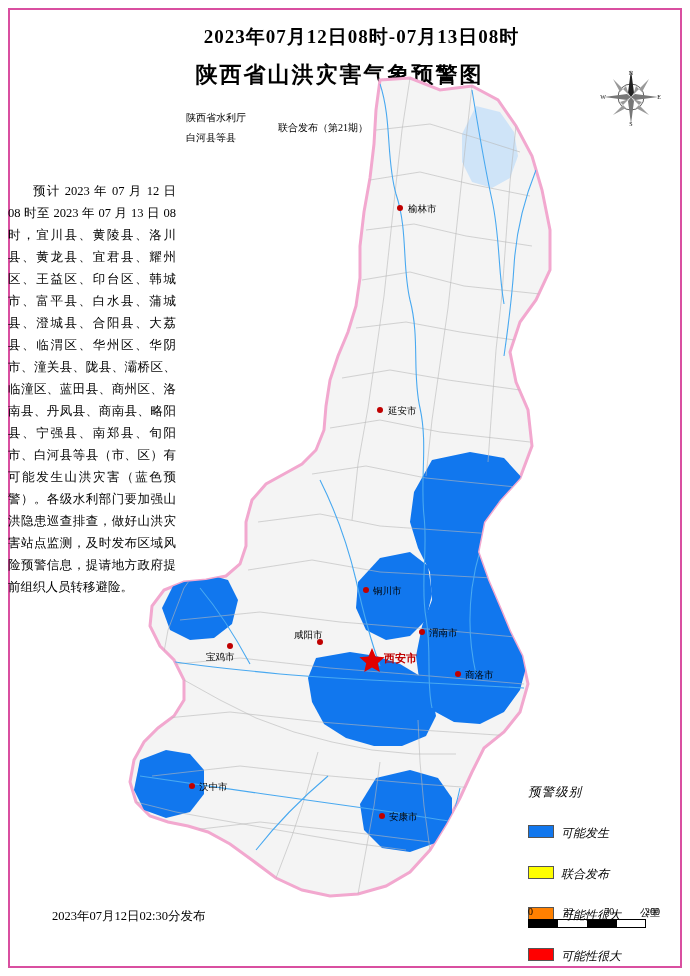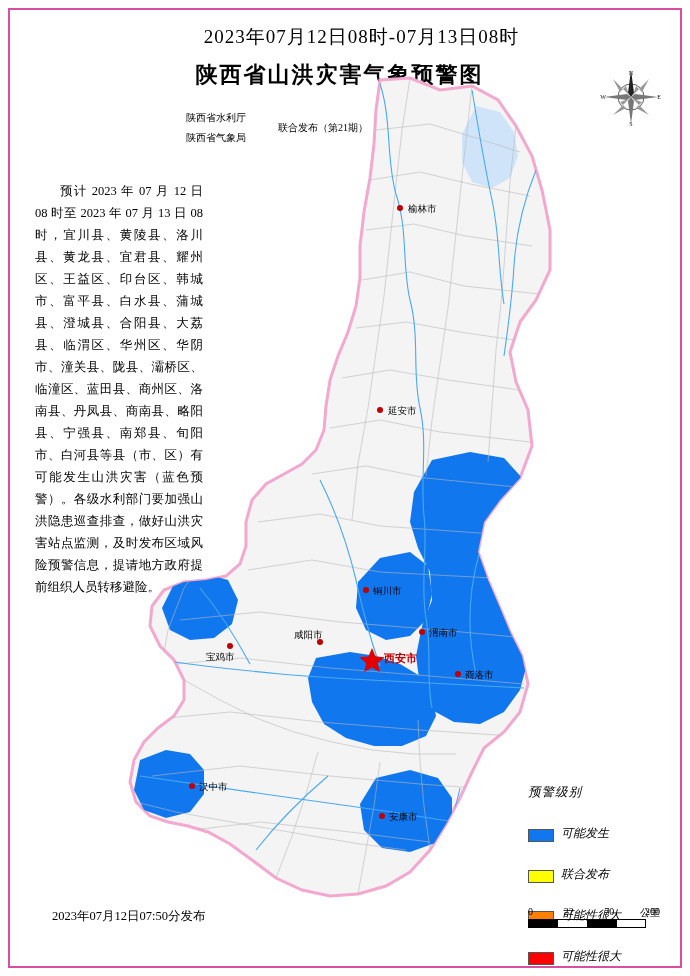--- a/index.html
+++ b/index.html
@@ -16,21 +16,21 @@
     left:8px;top:8px;
     width:674px;height:960px;
     border:2px solid #d94fa0;
     box-sizing:border-box;
   }
   .title-date{
     position:absolute;
     left:0;right:0;top:24px;
     text-align:center;
     font-size:19px;
-    font-weight:normal;
+    font-weight:bold;
     letter-spacing:1px;
     padding-left:33px;
   }
   .title-main{
     position:absolute;
     left:0;right:11px;top:60px;
     text-align:center;
     font-size:22px;
     font-weight:bold;
     letter-spacing:2px;
@@ -42,21 +42,21 @@
     line-height:20px;
   }
   .issuers .row{display:block;}
   .issuers .joint{
     position:absolute;
     left:92px;top:10px;
     white-space:nowrap;
   }
   .desc{
     position:absolute;
-    left:35px;top:180px;
+    left:8px;top:180px;
     width:168px;
     font-size:12.5px;
     line-height:22px;
     text-align:justify;
     text-indent:2em;
   }
   .footer-note{
     position:absolute;
     left:52px;top:908px;
     font-size:12.5px;
@@ -74,21 +74,21 @@
     width:120px;
     font-size:12px;
     font-style:italic;
   }
   .legend-title{
     font-size:12.5px;
     margin-bottom:4px;
     letter-spacing:1px;
   }
   .legend-row{
-    display:flex;align-items:flex-end;
+    display:flex;align-items:flex-start;
     margin-bottom:3px;
     margin-top:24px;
   }
   .legend-swatch{
     width:26px;height:13px;
     border:1px solid #555;
     margin-right:7px;
     box-sizing:border-box;
   }
   .legend-label{font-size:12px;}
@@ -138,27 +138,27 @@
 </head>
 <body>
 
 <div class="frame"></div>
 
 <div class="title-date">2023年07月12日08时-07月13日08时</div>
 <div class="title-main">陕西省山洪灾害气象预警图</div>
 
 <div class="issuers">
   <span class="row">陕西省水利厅</span>
-  <span class="row">陕西省气象局</span>
+  <span class="row">白河县等县</span>
   <span class="joint">联合发布（第21期）</span>
 </div>
 
 <div class="desc">预计 2023 年 07 月 12 日 08 时至 2023 年 07 月 13 日 08 时，宜川县、黄陵县、洛川县、黄龙县、宜君县、耀州区、王益区、印台区、韩城市、富平县、白水县、蒲城县、澄城县、合阳县、大荔县、临渭区、华州区、华阴市、潼关县、陇县、灞桥区、临潼区、蓝田县、商州区、洛南县、丹凤县、商南县、略阳县、宁强县、南郑县、旬阳市、白河县等县（市、区）有可能发生山洪灾害（蓝色预警）。各级水利部门要加强山洪隐患巡查排查，做好山洪灾害站点监测，及时发布区域风险预警信息，提请地方政府提前组织人员转移避险。</div>
 
-<div class="footer-note">2023年07月12日07:50分发布</div>
+<div class="footer-note">2023年07月12日02:30分发布</div>
 
 <svg class="compass" viewBox="0 0 62 62">
   <g stroke="#333" stroke-width="0.8" fill="none">
     <circle cx="31" cy="31" r="13"></circle>
   </g>
   <polygon points="31,4 34,27 31,31 28,27" fill="#222"></polygon>
   <polygon points="31,58 34,35 31,31 28,35" fill="#777"></polygon>
   <polygon points="4,31 27,34 31,31 27,28" fill="#777"></polygon>
   <polygon points="58,31 35,34 31,31 35,28" fill="#777"></polygon>
   <polygon points="13,13 29,29 26,20 20,26" fill="#999"></polygon>

